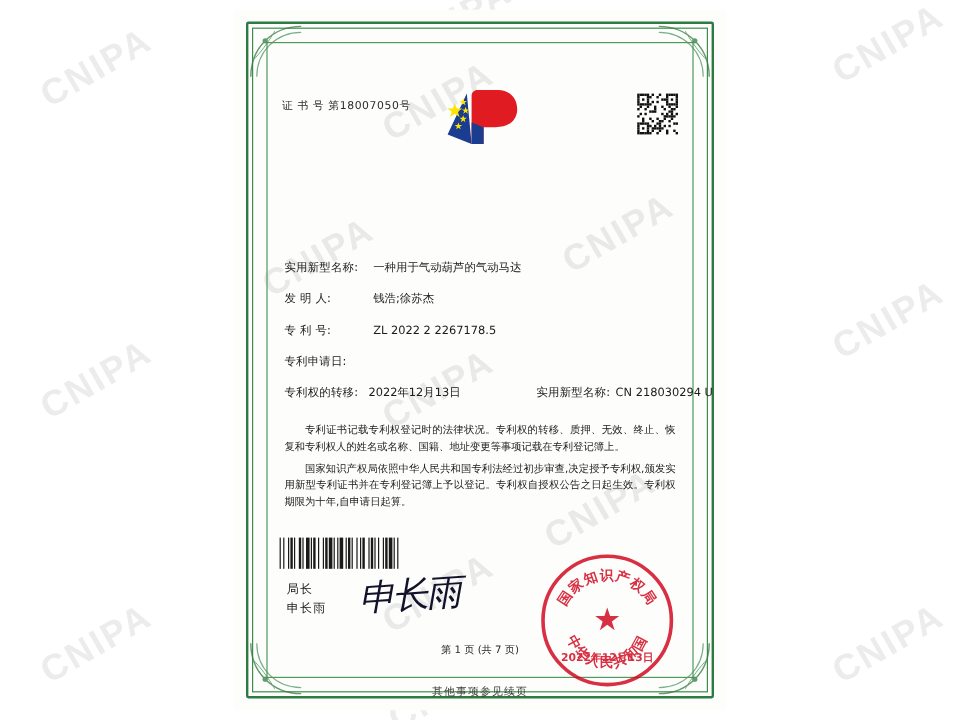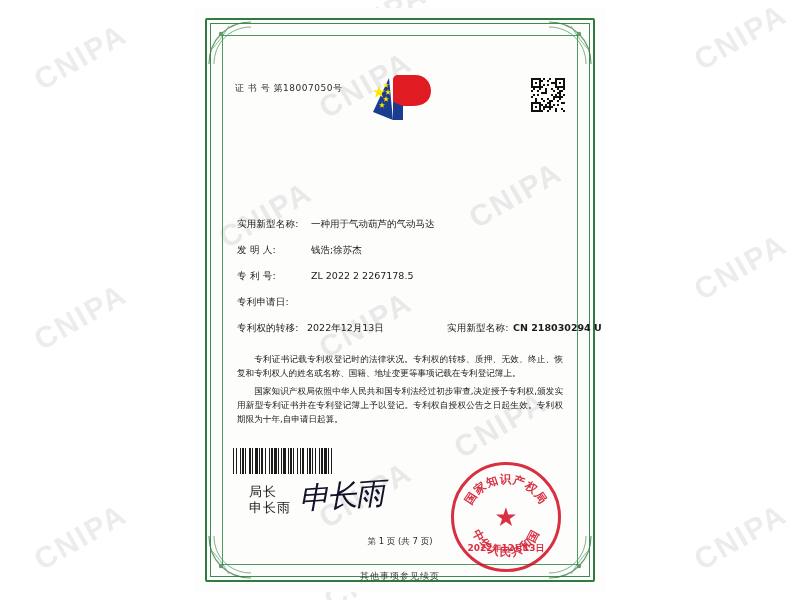--- a/index.html
+++ b/index.html
@@ -113,43 +113,43 @@
   .flabel{
     width:74px;
     flex:0 0 74px;
     letter-spacing:.2px;
     white-space:nowrap;
   }
   .fvalue{flex:1 1 auto;white-space:nowrap;}
   .frow.dual .flabel{width:70px;flex:0 0 70px;}
   .frow.dual .fvalue{flex:0 0 140px;}
   .frow.dual .flabel2{flex:0 0 66px;}
-  .frow.dual .fvalue2{flex:1 1 auto;font-weight:bold;}
+  .frow.dual .fvalue2{flex:1 1 auto;}
 
   .para{
     position:absolute;
     left:8px;right:8px;top:308px;
     font-size:8.6px;
     color:#1b1b1b;
     line-height:14px;
     text-align:justify;
   }
   .para p{margin:0 0 4px 0;text-indent:2em;}
 
   .barcode{
     position:absolute;
     left:4px;top:404px;
     width:136px;height:26px;
   }
   .barcode span{position:absolute;top:0;bottom:0;background:#1a1a1a;}
 
   .signblock{
     position:absolute;
-    left:20px;top:440px;
-    font-size:13px;
+    left:10px;top:440px;
+    font-size:10px;
     color:#1b1b1b;
     line-height:16px;
     letter-spacing:1px;
   }
   .handsign{
     position:absolute;
     left:70px;top:432px;
     font-size:30px;
     color:#12122a;
     font-family:"DejaVu Serif", serif;

